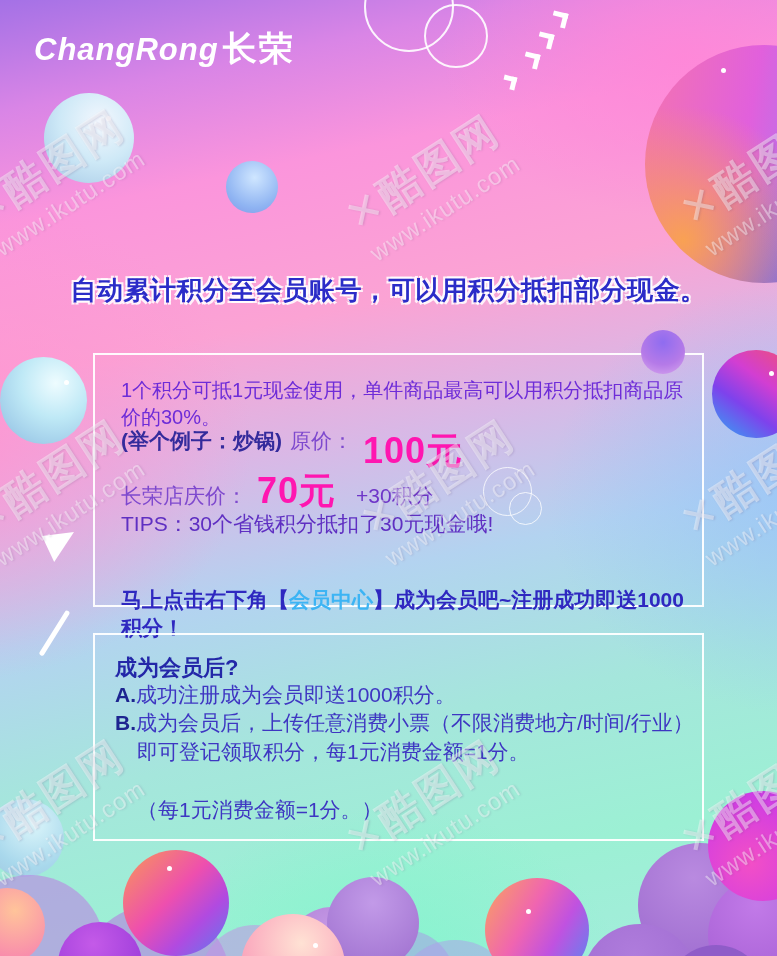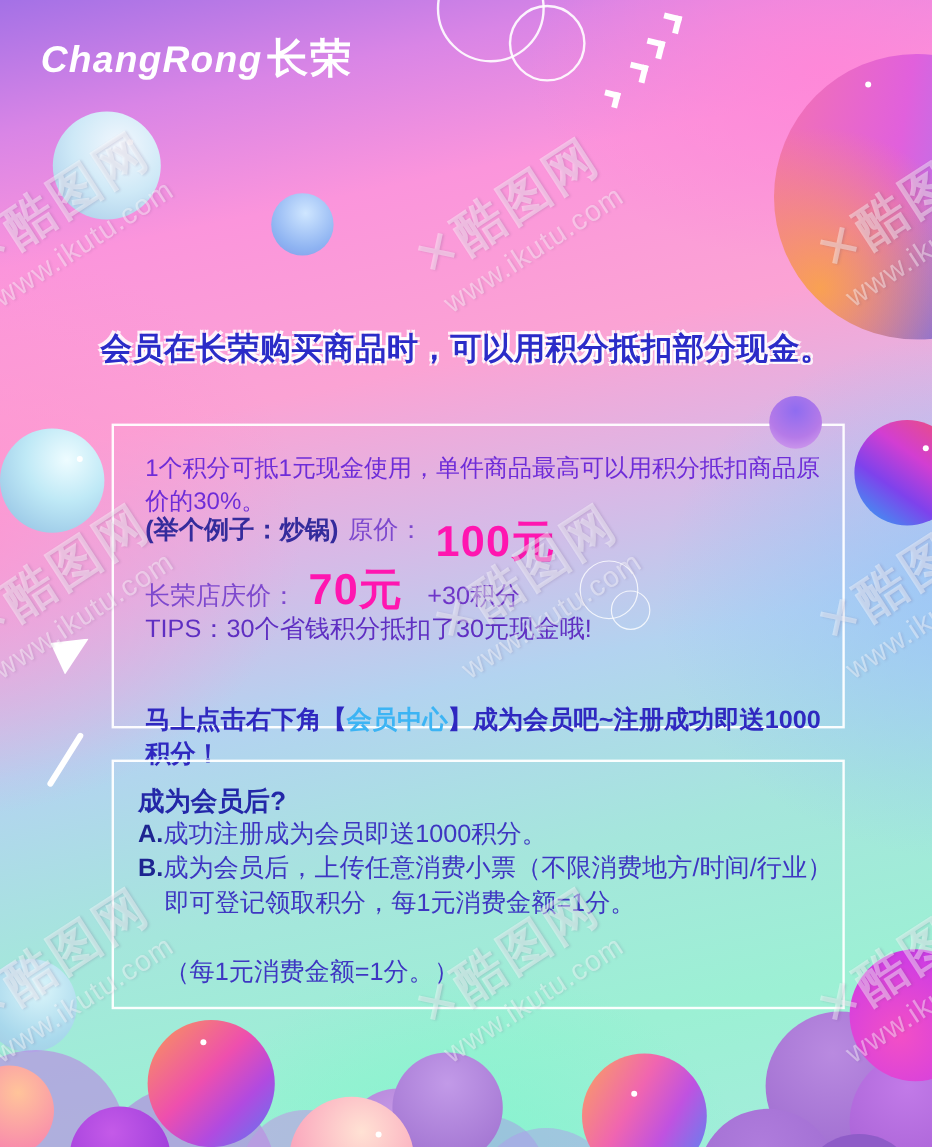--- a/index.html
+++ b/index.html
@@ -210,21 +210,21 @@
     <div class="wm-url">www.ikutu.com</div>
   </div>
 
   <div class="content">
 
     <div class="logo">
       <span>ChangRong</span><span class="cn">长荣</span>
     </div>
 
 
-    <div class="subtitle">会员在长荣购买商品时，可以用积分抵扣部分现金。</div>
+    <div class="subtitle">自动累计积分至会员账号，可以用积分抵扣部分现金。</div>
 
     <div class="box box1">
       <div class="b1-line1">1个积分可抵1元现金使用，单件商品最高可以用积分抵扣商品原价的30%。</div>
       <div class="b1-ex1">
         <span class="ex-label">(举个例子：炒锅)</span>
         <span class="ex-key">原价：</span>
         <span class="ex-price">100元</span>
       </div>
       <div class="b1-ex2">
         <span class="ex-key" style="margin-left:0;text-align:right;">长荣店庆价：</span>

